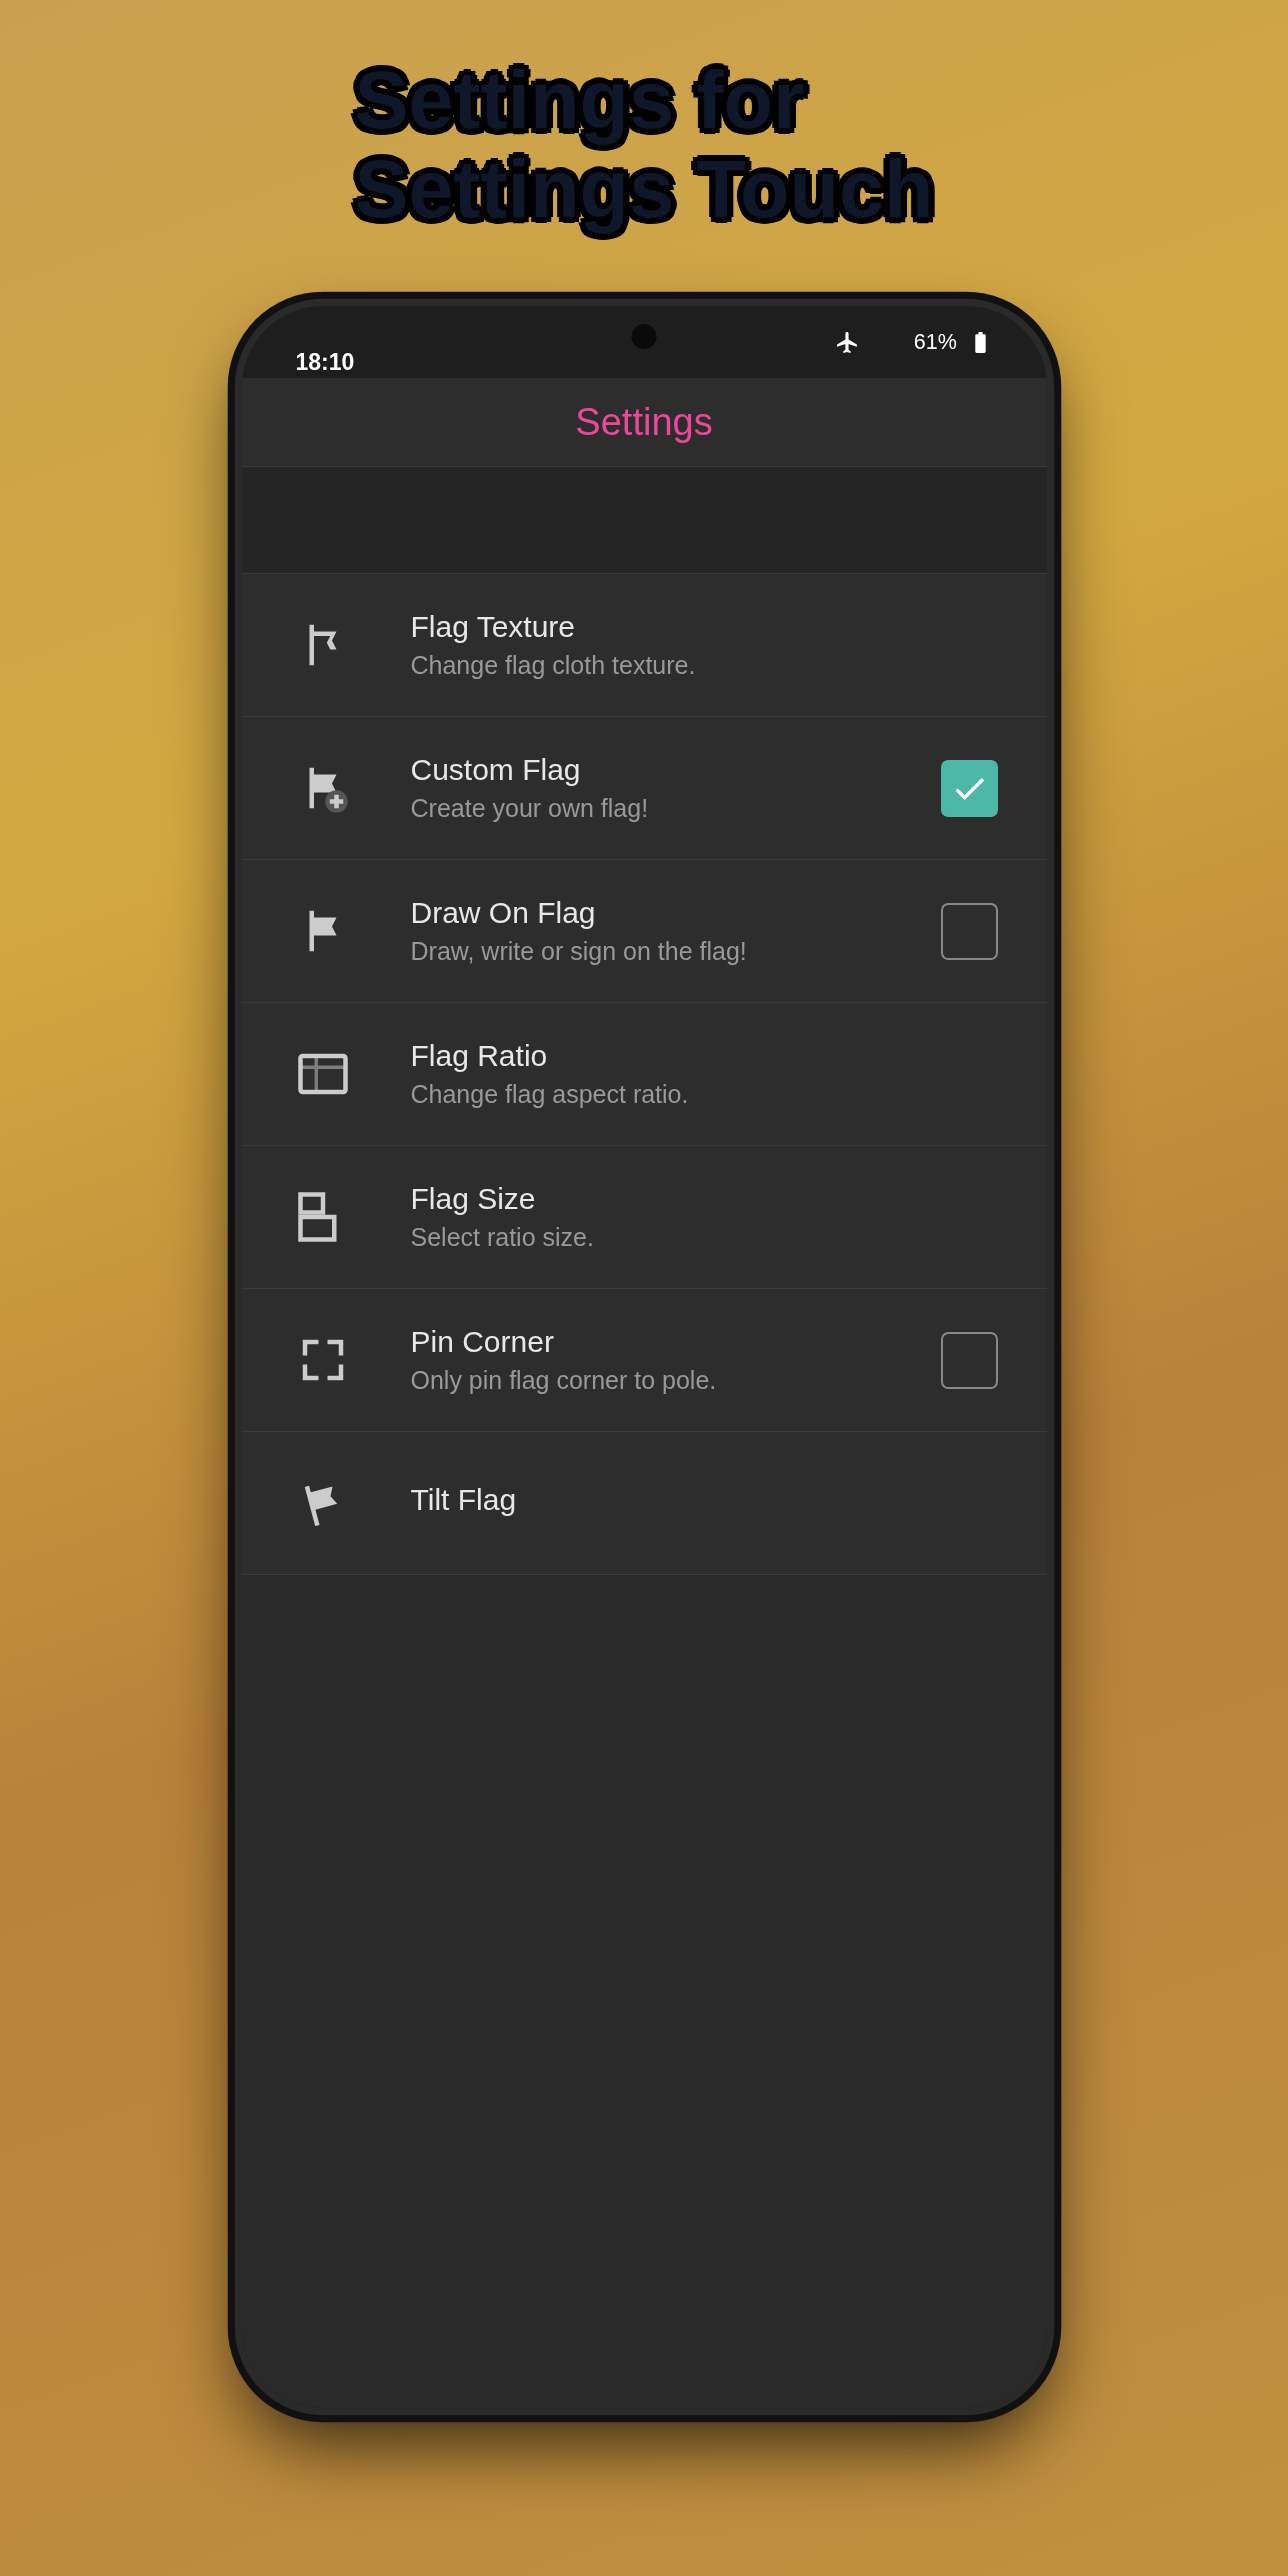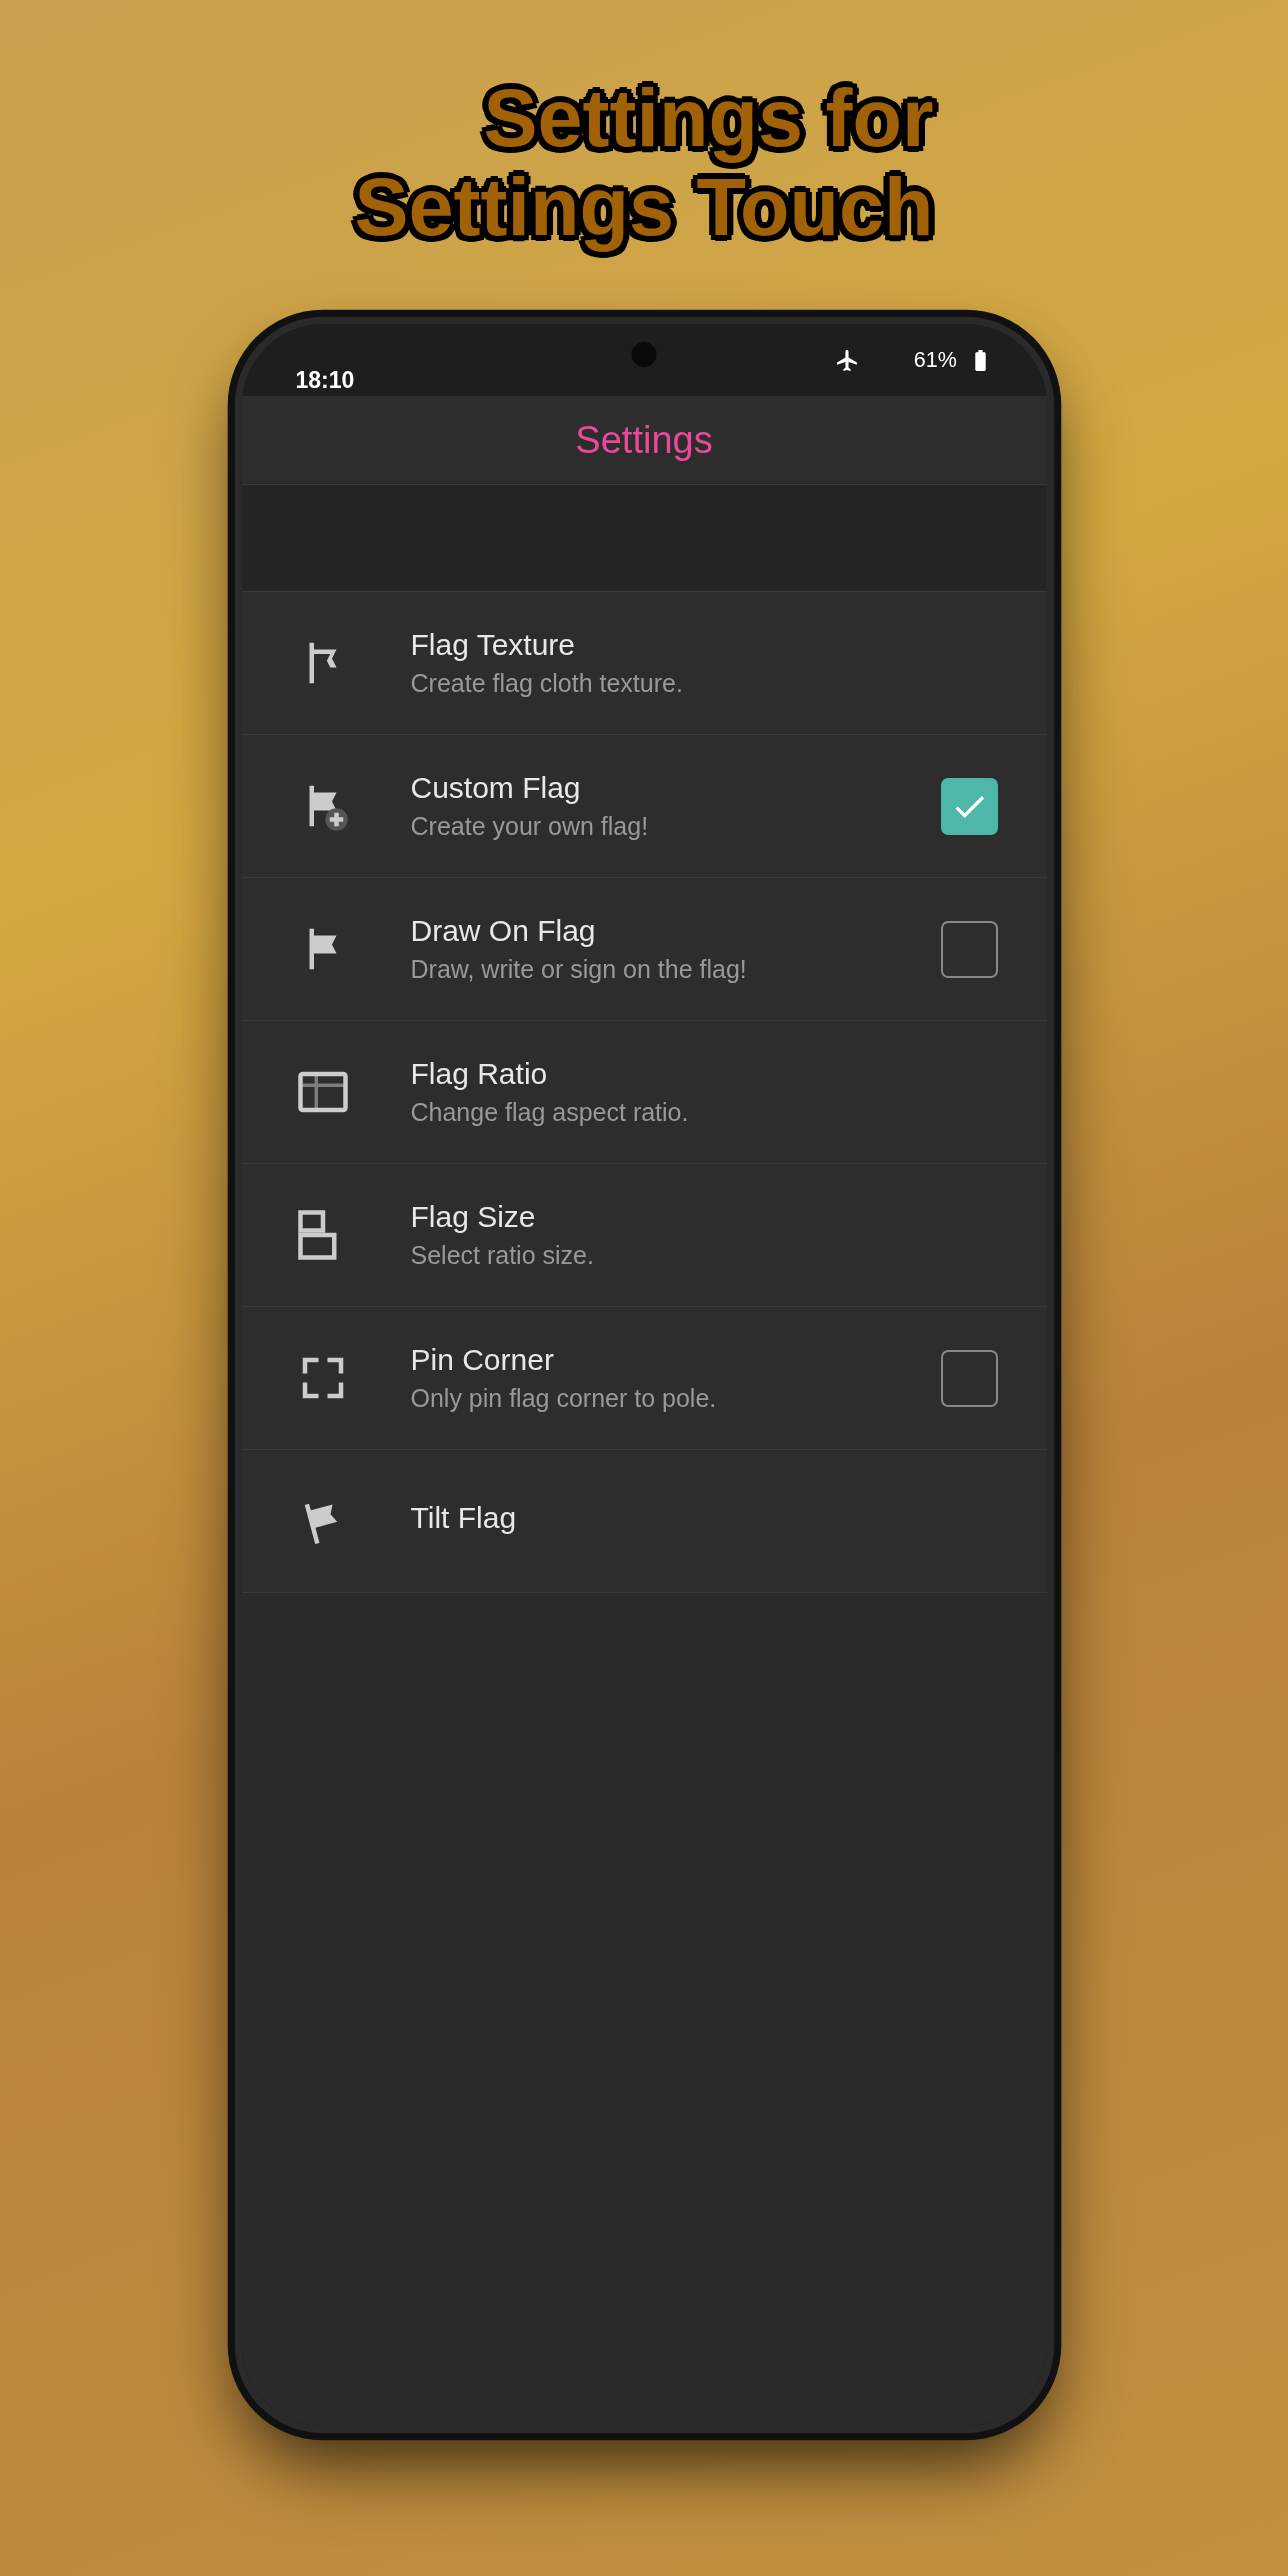--- a/index.html
+++ b/index.html
@@ -10,25 +10,25 @@
       background: linear-gradient(160deg, #c8a050 0%, #d4a840 30%, #b8823a 60%, #c09040 100%);
       display: flex;
       flex-direction: column;
       align-items: center;
       font-family: 'Arial', sans-serif;
       position: relative;
       overflow: hidden;
     }
 
     .page-title {
-      margin-top: 74px;
-      text-align: right;
+      margin-top: 56px;
+      text-align: left;
       font-size: 81px;
       font-weight: 900;
-      color: #a16207;
+      color: #0f172a;
       text-shadow:
         -4.5px -4.5px 0 #000,
          4.5px -4.5px 0 #000,
         -4.5px  4.5px 0 #000,
          4.5px  4.5px 0 #000,
         -6.3px 0 0 #000,
          6.3px 0 0 #000,
          0 -6.3px 0 #000,
          0  6.3px 0 #000;
       line-height: 1.1;
@@ -254,21 +254,21 @@
     <div class="settings-list">
 
       <div class="settings-item">
         <div class="item-icon">
           <svg viewBox="0 0 24 24" xmlns="http://www.w3.org/2000/svg">
             <path d="M6 3v18h2v-7h10l-2-4 2-4H8V3H6zm2 5h7.22l-1.5 3 1.5 3H8V8z" fill="#ccc"></path>
           </svg>
         </div>
         <div class="item-text">
           <div class="item-title">Flag Texture</div>
-          <div class="item-subtitle">Create flag cloth texture.</div>
+          <div class="item-subtitle">Change flag cloth texture.</div>
         </div>
       </div>
 
       <div class="settings-item">
         <div class="item-icon">
           <svg viewBox="0 0 24 24" xmlns="http://www.w3.org/2000/svg">
             <path d="M6 3v18h2v-7h10l-2-4 2-4H8V3H6z" fill="#ccc"></path>
             <circle cx="18" cy="18" r="5" fill="#555"></circle>
             <path d="M17 15v2h-2v2h2v2h2v-2h2v-2h-2v-2h-2z" fill="#ccc"></path>
           </svg>

